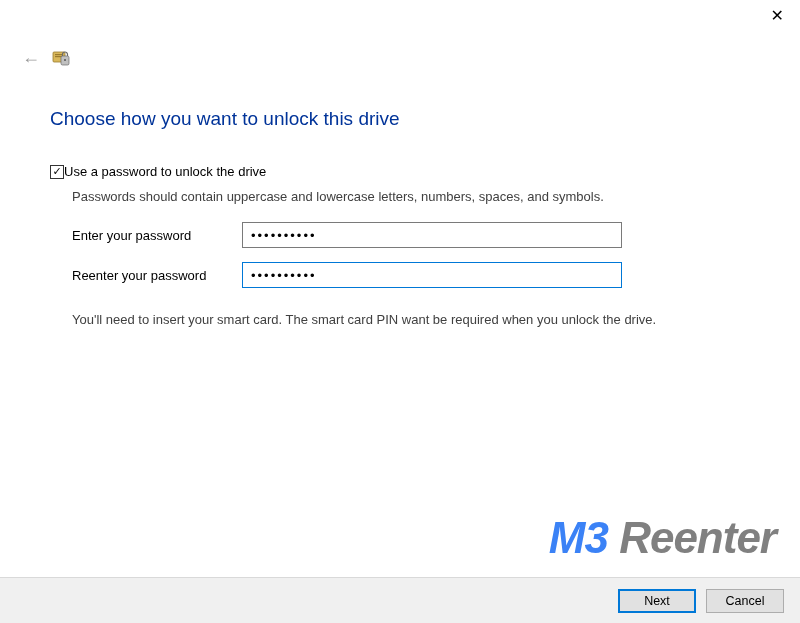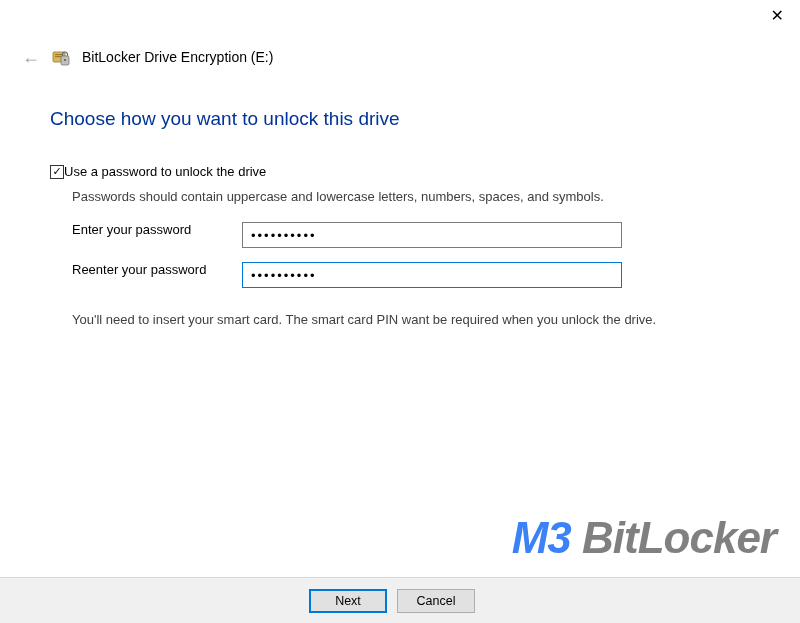--- a/index.html
+++ b/index.html
@@ -92,21 +92,21 @@
       font-size: 13px;
     }
     .helper-text {
       margin-left: 22px;
       font-size: 13px;
       color: #404040;
       margin-bottom: 18px;
     }
     .field-row {
       display: flex;
-      align-items: flex-start;
+      align-items: center;
       margin-left: 22px;
       margin-bottom: 14px;
     }
     .field-label {
       width: 170px;
       font-size: 13px;
     }
     .pw-input {
       width: 380px;
       height: 26px;
@@ -136,21 +136,21 @@
       color: #808080;
     }
     .footer {
       position: absolute;
       bottom: 0;
       left: 0;
       right: 0;
       height: 46px;
       border-top: 1px solid #d9d9d9;
       display: flex;
-      justify-content: center;
+      justify-content: flex-end;
       align-items: center;
       padding-right: 16px;
       gap: 10px;
       background: #f0f0f0;
     }
     .btn {
       min-width: 78px;
       height: 24px;
       background: #e1e1e1;
       border: 1px solid #adadad;
@@ -175,21 +175,20 @@
   <span class="bitlocker-icon">
     <svg viewBox="0 0 18 18" width="18" height="18">
       <rect x="1" y="4" width="12" height="10" rx="1" fill="#d9b85c" stroke="#9a7b2e" stroke-width="0.8"></rect>
       <rect x="3" y="6" width="8" height="1.2" fill="#9a7b2e"></rect>
       <rect x="3" y="8" width="8" height="1.2" fill="#9a7b2e"></rect>
       <rect x="9" y="8" width="8" height="9" rx="1.5" fill="#c0c0c0" stroke="#6b6b6b" stroke-width="0.7"></rect>
       <path d="M10.5 8 v-1.5 a2.5 2.5 0 0 1 5 0 V8" fill="none" stroke="#6b6b6b" stroke-width="1.2"></path>
       <circle cx="13" cy="12" r="1" fill="#555"></circle>
     </svg>
   </span>
-  <span class="breadcrumb">BitLocker Drive Encryption (E:)</span>
 </div>
 
 <div class="content">
   <h1 class="page-title">Choose how you want to unlock this drive</h1>
 
   <div class="option-block">
     <div class="check-row">
       <span class="checkbox checked"></span>
       <span class="check-label">Use a password to unlock the drive</span>
     </div>
@@ -204,19 +203,19 @@
       <input type="text" class="pw-input focused" value="••••••••••" style="">
     </div>
   </div>
 
   <div class="option-block">
     <div class="helper-text">You'll need to insert your smart card. The smart card PIN want be required when you unlock the drive.</div>
   </div>
 </div>
 
 <div class="watermark">
-  <span class="wm-m3">M3</span><span class="wm-soft"> BitLocker</span>
+  <span class="wm-m3">M3</span><span class="wm-soft"> Reenter</span>
 </div>
 
 <div class="footer">
   <button class="btn primary">Next</button>
   <button class="btn">Cancel</button>
 </div>
 
 </body></html>

